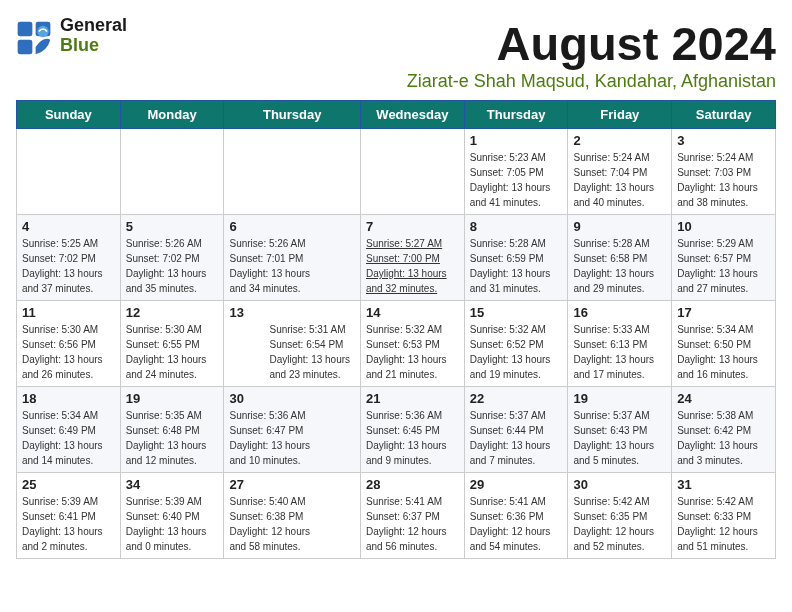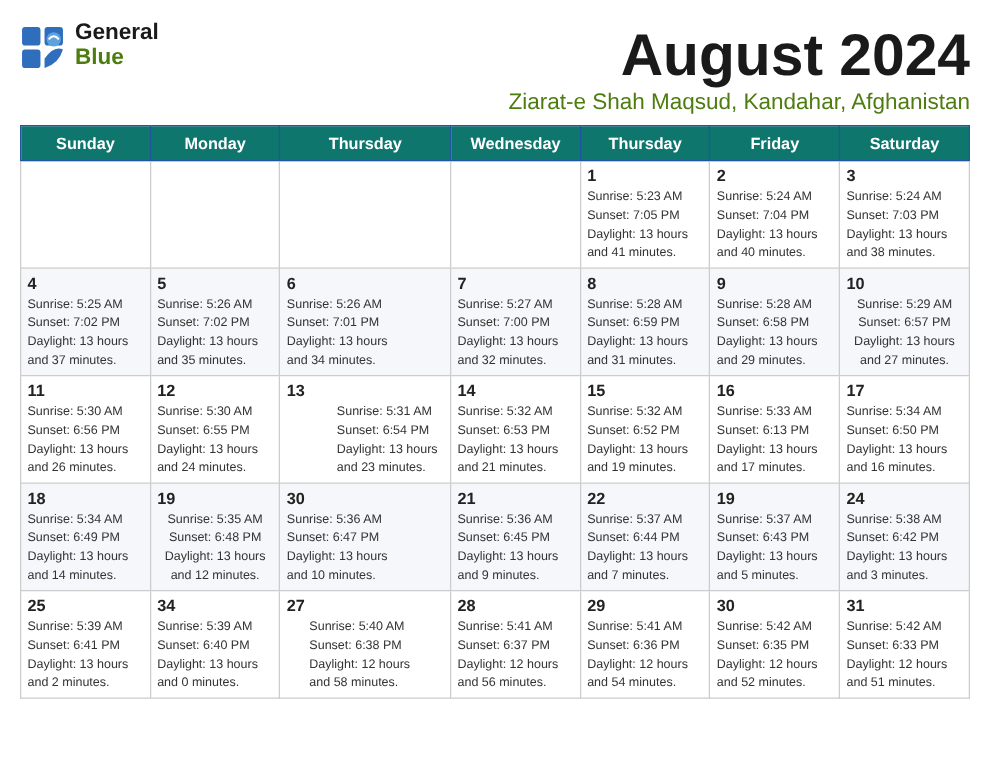--- a/index.html
+++ b/index.html
@@ -166,42 +166,42 @@
         </td>
         <td>
           <div class="day-num">6</div>
           <div class="day-info" style="white-space: pre-line;">Sunrise: 5:26 AM
 Sunset: 7:01 PM
 Daylight: 13 hours
 and 34 minutes.</div>
         </td>
         <td>
           <div class="day-num">7</div>
-          <div class="day-info" style="white-space: pre-line;">Sunrise: 5:27 AM
+          <div class="day-info" style="white-space: pre-line; text-decoration: underline;">Sunrise: 5:27 AM
 Sunset: 7:00 PM
 Daylight: 13 hours
 and 32 minutes.</div>
         </td>
         <td>
           <div class="day-num">8</div>
           <div class="day-info" style="white-space: pre-line;">Sunrise: 5:28 AM
 Sunset: 6:59 PM
 Daylight: 13 hours
 and 31 minutes.</div>
         </td>
         <td>
           <div class="day-num">9</div>
           <div class="day-info" style="white-space: pre-line;">Sunrise: 5:28 AM
 Sunset: 6:58 PM
 Daylight: 13 hours
 and 29 minutes.</div>
         </td>
         <td>
           <div class="day-num">10</div>
-          <div class="day-info" style="white-space: pre-line; text-align: center;">Sunrise: 5:29 AM
+          <div class="day-info" style="white-space: pre-line;">Sunrise: 5:29 AM
 Sunset: 6:57 PM
 Daylight: 13 hours
 and 27 minutes.</div>
         </td>
       </tr>
       <tr>
         <td>
           <div class="day-num">11</div>
           <div class="day-info" style="white-space: pre-line;">Sunrise: 5:30 AM
 Sunset: 6:56 PM
@@ -254,21 +254,21 @@
       <tr>
         <td>
           <div class="day-num">18</div>
           <div class="day-info" style="white-space: pre-line;">Sunrise: 5:34 AM
 Sunset: 6:49 PM
 Daylight: 13 hours
 and 14 minutes.</div>
         </td>
         <td>
           <div class="day-num">19</div>
-          <div class="day-info" style="white-space: pre-line; text-align: center;">Sunrise: 5:35 AM
+          <div class="day-info" style="white-space: pre-line;">Sunrise: 5:35 AM
 Sunset: 6:48 PM
 Daylight: 13 hours
 and 12 minutes.</div>
         </td>
         <td>
           <div class="day-num">30</div>
           <div class="day-info" style="white-space: pre-line;">Sunrise: 5:36 AM
 Sunset: 6:47 PM
 Daylight: 13 hours
 and 10 minutes.</div>
@@ -312,21 +312,21 @@
         </td>
         <td>
           <div class="day-num">34</div>
           <div class="day-info" style="white-space: pre-line;">Sunrise: 5:39 AM
 Sunset: 6:40 PM
 Daylight: 13 hours
 and 0 minutes.</div>
         </td>
         <td>
           <div class="day-num">27</div>
-          <div class="day-info" style="white-space: pre-line; margin-left: 18px;">Sunrise: 5:40 AM
+          <div class="day-info" style="white-space: pre-line;">Sunrise: 5:40 AM
 Sunset: 6:38 PM
 Daylight: 12 hours
 and 58 minutes.</div>
         </td>
         <td>
           <div class="day-num">28</div>
           <div class="day-info" style="white-space: pre-line;">Sunrise: 5:41 AM
 Sunset: 6:37 PM
 Daylight: 12 hours
 and 56 minutes.</div>

